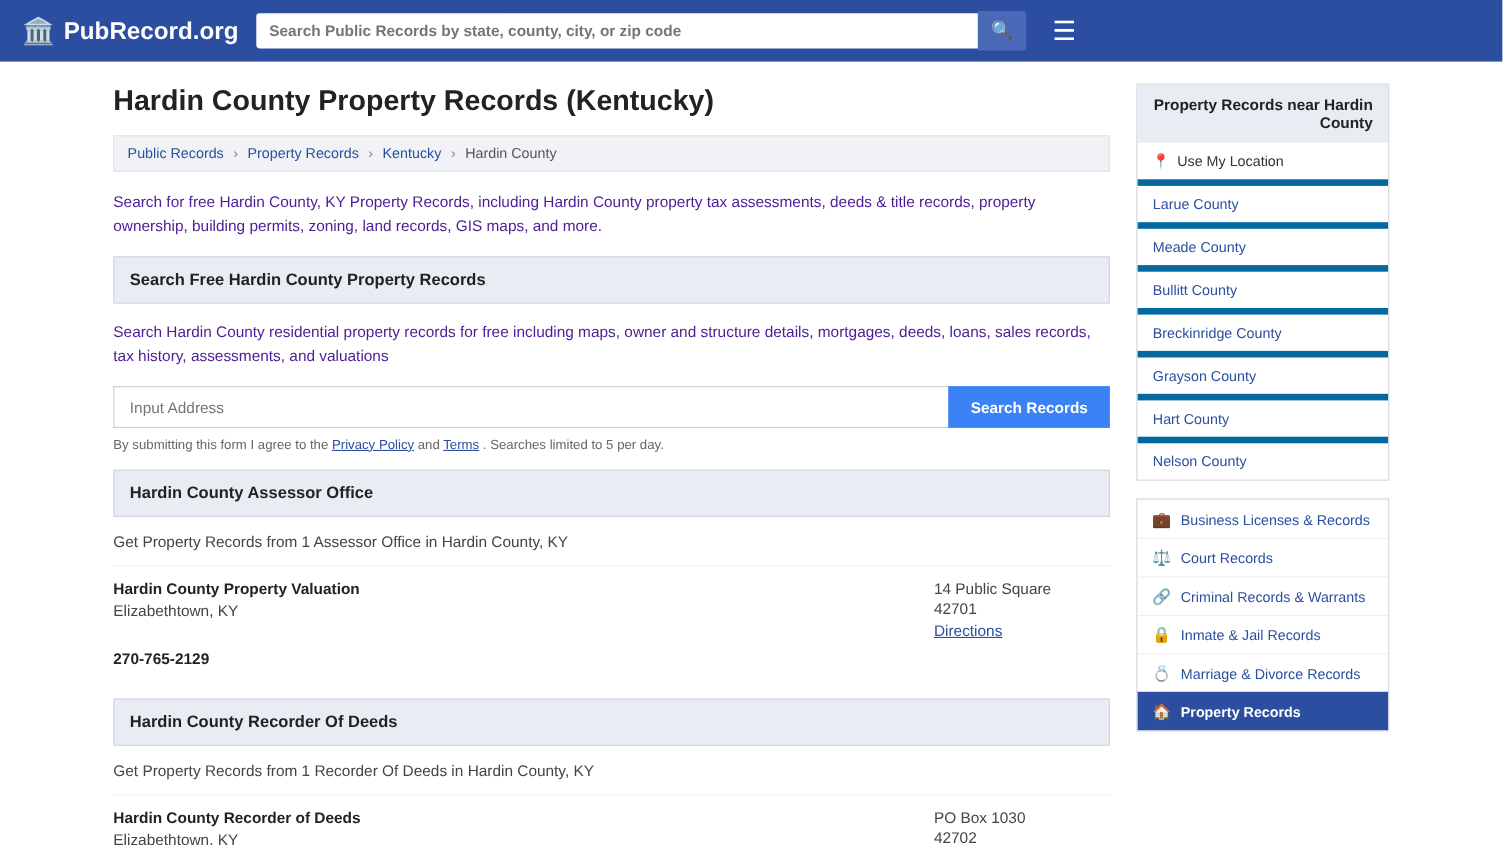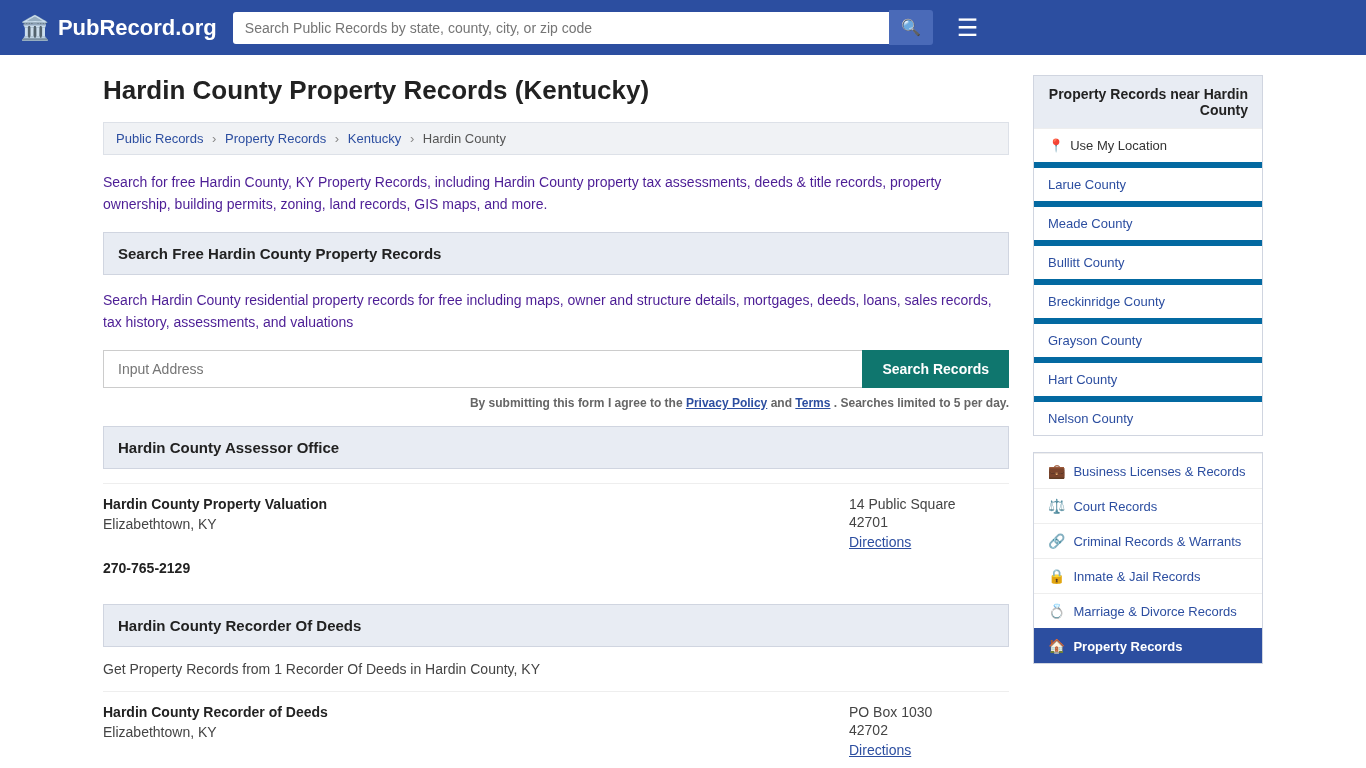--- a/index.html
+++ b/index.html
@@ -32,20 +32,21 @@
       align-items: center;
       max-width: 700px;
     }
     #header-search-input {
       flex: 1;
       padding: 8px 12px;
       font-size: 14px;
       border: none;
       outline: none;
       border-radius: 3px 0 0 3px;
+      font-weight: bold;
     }
     #header-search-button {
       background: #4a6ab8;
       border: none;
       padding: 8px 12px;
       cursor: pointer;
       border-radius: 0 3px 3px 0;
       color: #fff;
       font-size: 16px;
     }
@@ -132,35 +133,33 @@
       flex: 1;
       padding: 10px 14px;
       font-size: 14px;
       border: 1px solid #ccc;
       border-right: none;
       outline: none;
       color: #999;
       border-radius: 0;
     }
     #search-records-button {
-      background: #0f766e;
+      background: #3b82f6;
       color: #fff;
       border: none;
       padding: 10px 20px;
       font-size: 14px;
       font-weight: bold;
       cursor: pointer;
       white-space: nowrap;
     }
     .form-disclaimer {
       font-size: 12px;
       color: #666;
-      text-align: right;
       margin-bottom: 16px;
-      font-weight: bold;
     }
     .form-disclaimer a {
       color: #2c4ea0;
       text-decoration: underline;
     }
 
     
     .office-description {
       font-size: 14px;
       color: #444;
@@ -323,20 +322,21 @@
 
     <p class="form-disclaimer">
       <span>By submitting this form I agree to the</span>
       <a href="#">Privacy Policy</a>
       <span>and</span>
       <a href="#">Terms</a>
       <span>. Searches limited to 5 per day.</span>
     </p>
 
     <div class="section-header">Hardin County Assessor Office</div>
+    <p class="office-description">Get Property Records from 1 Assessor Office in Hardin County, KY</p>
 
     <div class="office-entry">
       <div class="office-info">
         <div class="office-name">Hardin County Property Valuation</div>
         <div class="office-city">Elizabethtown, KY</div>
         <div class="office-phone">270-765-2129</div>
       </div>
       <div class="office-address">
         <div class="office-street">14 Public Square</div>
         <div class="office-zip">42701</div>

